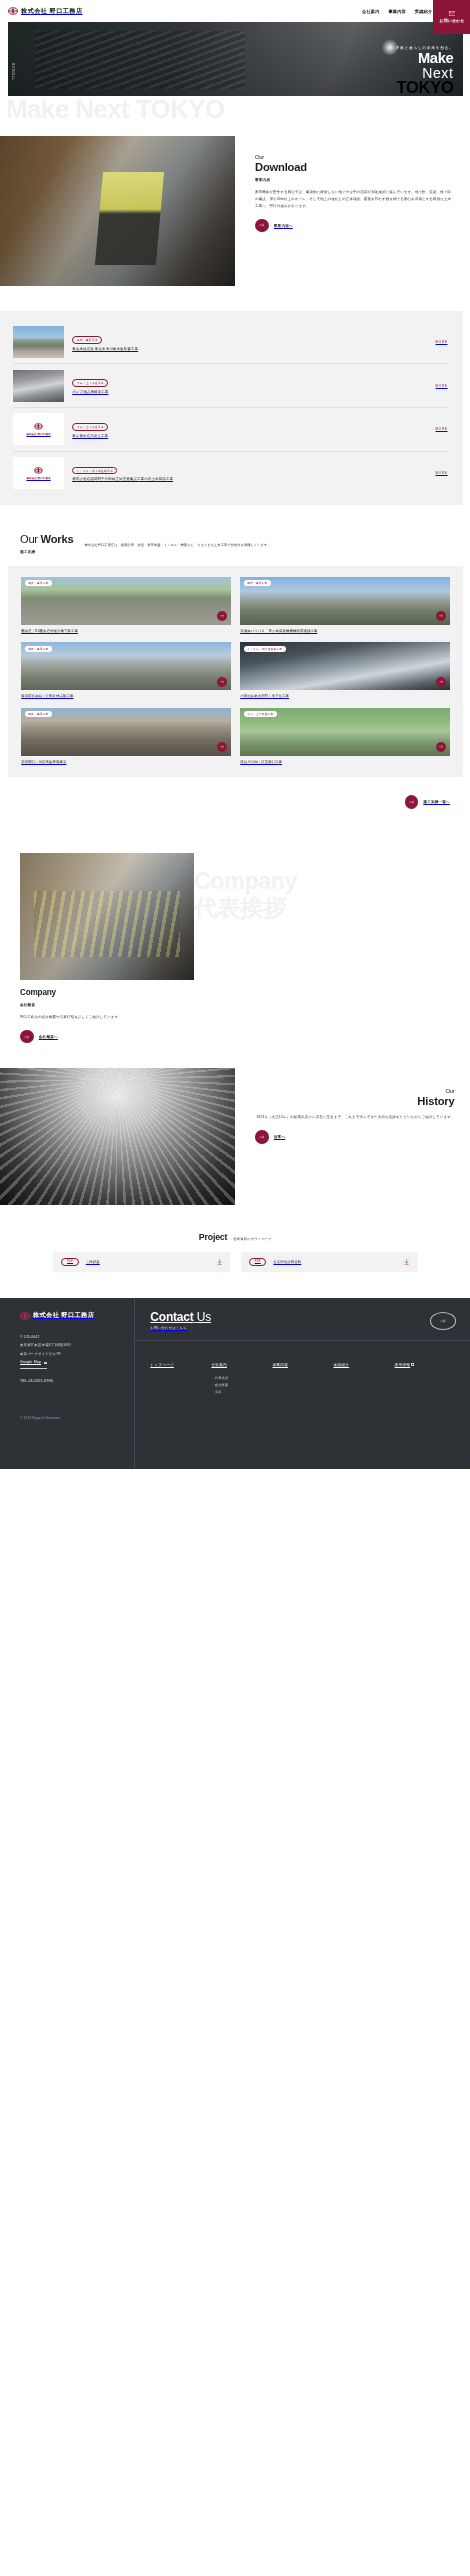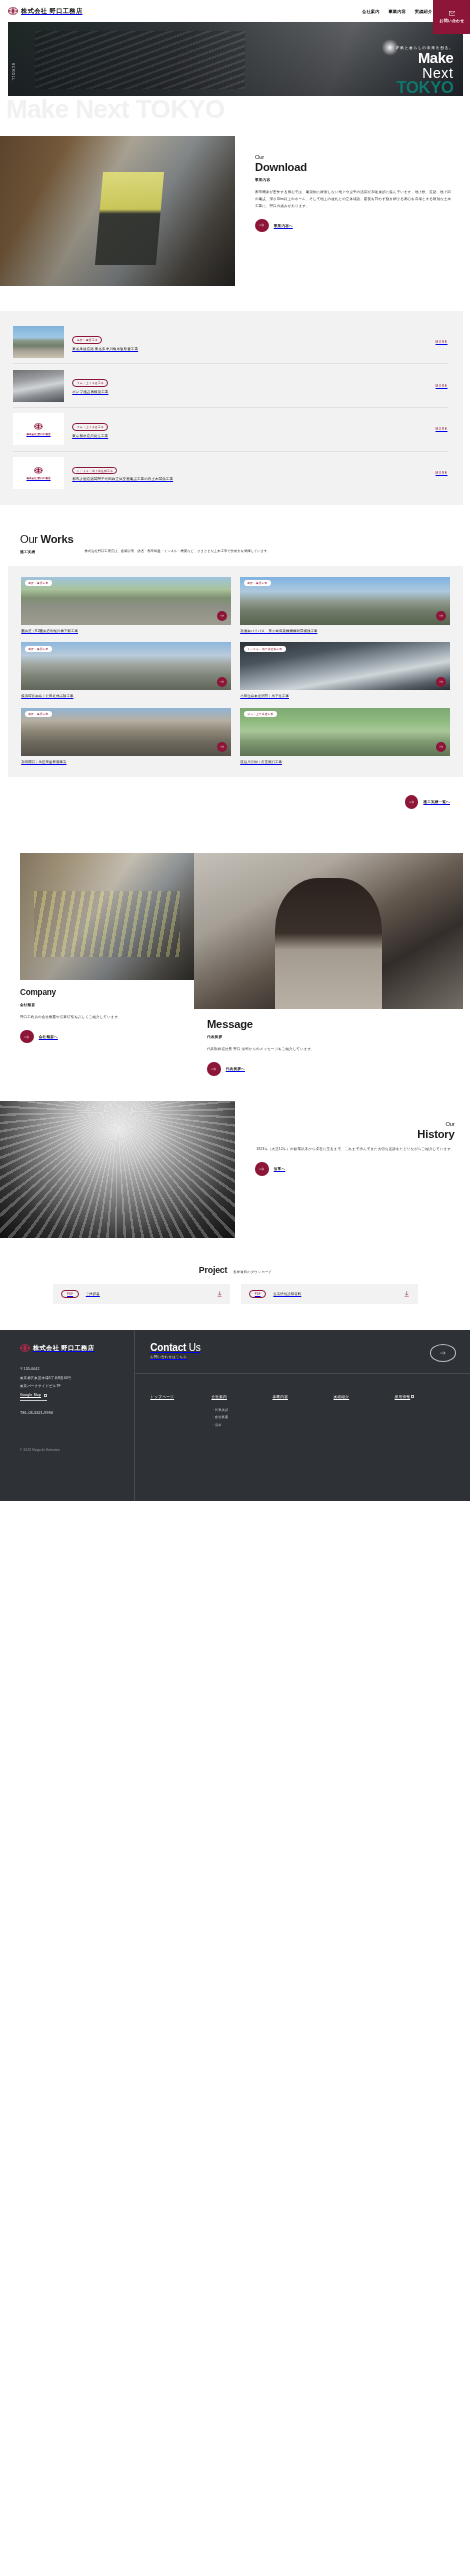--- a/index.html
+++ b/index.html
@@ -49,21 +49,21 @@
     background: repeating-linear-gradient(160deg, rgba(255,255,255,.05) 0 2.4px, rgba(0,0,0,.16) 2.4px 6.5px);
   }
   .hero-img::after {
     content:""; position:absolute; right:14%; top:22%; width:17.7px; height:17.7px; border-radius:50%;
     background: radial-gradient(circle, rgba(255,255,255,.95), rgba(255,255,255,0) 68%);
   }
   .hero-copy { position:absolute; right: 9.4px; bottom: 1px; text-align: right; z-index: 5; }
   .hero-sub { color:#fff; font-size: 3.8px; letter-spacing: 0.6px; margin-bottom: 1.8px; opacity: .96; }
   .hero-make { color:#fff; font-size: 14.7px; font-weight: 700; line-height: .94; letter-spacing: -0.3px; }
   .hero-next { color:#fff; font-size: 14px; font-weight: 400; line-height: 1; letter-spacing: 0.6px; }
-  .hero-tokyo { color:#0f766e; font-size: 16.5px; font-weight: 700; line-height: .95; letter-spacing: -0.3px; }
+  .hero-tokyo { color:#000000; font-size: 16.5px; font-weight: 700; line-height: .95; letter-spacing: -0.3px; }
   .scroll-tag {
     position:absolute; left: 2.4px; bottom: 15.3px; z-index: 6;
     writing-mode: vertical-rl; color:#fff; font-size:3.2px; letter-spacing:0.9px; opacity:.85;
   }
 
   
   .ghost {
     position:absolute; left: 0; width: 471px; text-align: left;
     font-size: 26px; font-weight: 700; color: #f1f1f1; letter-spacing: -0.6px;
     white-space: nowrap; z-index: 0; pointer-events: none;
@@ -111,21 +111,21 @@
   .proj-main { flex: 1; min-width: 0; }
   .chip {
     display:inline-block; border:0.5px solid #8d1638; color:#8d1638;
     border-radius: 11.8px; font-size: 2.8px; padding: 0.9px 3.5px; letter-spacing:0.2px; font-weight:400;
   }
   .proj-title { font-size: 3.5px; color:#222; margin-top: 2.9px; line-height: 1.7; letter-spacing:0.1px; }
   .more { font-size: 3.2px; color:#8d1638; letter-spacing: 0.6px; font-weight:400; flex:0 0 auto; }
 
   
   .works { position: relative; margin-top: 28px; padding-bottom: 15.3px; z-index:2; }
-  .works-head { display:flex; align-items:flex-end; padding: 0 20px; gap: 11px; }
+  .works-head { display:flex; align-items:center; padding: 0 20px; gap: 11px; }
   .works-head .sec-en { font-size: 11.2px; }
   .works-head .sec-en span { font-weight: 400; }
   .works-head .sec-en b { display:inline; font-size: 11.2px; }
   .works-desc { font-size: 3.3px; line-height: 2; color:#333; padding-top: 4.7px; max-width: 235px; }
   .works-grid {
     margin: 11.8px 8.2px 0 8.2px; background: #f3f2f2; padding: 10.6px 13px 13px 13px;
     display: grid; grid-template-columns: 1fr 1fr; gap: 9.4px 9.4px;
   }
   .work-card { }
   .work-thumb { position: relative; height: 48px; overflow:hidden; }
@@ -219,21 +219,21 @@
   .f-top { display:flex; }
   .f-left { width: 135px; flex:0 0 135px; padding: 13px 0 0 20px; border-right: 0.6px solid #454950; min-height: 171px; }
   .f-brand { display:flex; align-items:center; gap:2.9px; }
   .f-brand .bn { font-size: 6.2px; font-weight:700; color:#fff; letter-spacing:0.4px; }
   .f-addr { margin-top: 11.8px; font-size: 3.4px; line-height: 2.5; color:#dfe2e4; letter-spacing:0.2px; }
   .f-map { display:inline-flex; align-items:center; gap:1.8px; border-bottom:0.6px solid #c8ccd0; padding-bottom:0.6px; color:#fff; font-size:3.5px; }
   .f-tel { margin-top: 10.6px; font-size: 3.6px; color:#e8eaec; letter-spacing:0.2px; }
   .f-copy { margin-top: 33px; font-size: 3.1px; color:#9aa0a6; letter-spacing:0.2px; }
   .f-right { flex:1; }
   .f-contact { padding: 11.8px 15.3px 10.6px 15.3px; border-bottom: 0.6px solid #454950; display:flex; align-items:flex-start; }
-  .f-contact .ct-en { font-size: 10px; font-weight:700; color:#fff; letter-spacing:-0.2px; }
+  .f-contact .ct-en { font-size: 12px; font-weight:700; color:#fff; letter-spacing:-0.2px;text-decoration:underline; }
   .f-contact .ct-en span { font-weight: 400; }
   .f-contact .ct-ja { font-size: 3.4px; color:#dfe2e4; margin-top: 1.8px; letter-spacing:0.2px; }
   .f-arrow-oval {
     margin-left:auto; width: 26px; height: 17.7px; border:0.6px solid #b9bec3; border-radius:50%;
     display:flex; align-items:center; justify-content:center; margin-top: 2.4px;
   }
   .f-arrow-oval svg { width: 5.9px; height: 4.1px; }
   .f-nav { display:flex; padding: 15.3px 15.3px 0 15.3px; gap: 0; }
   .f-col { flex: 1; }
   .f-col > .ttl { font-size: 3.6px; color:#fff; font-weight:400; letter-spacing:0.3px; }
@@ -476,38 +476,20 @@
         <a class="btn-row" href="#">
           <span class="circ">
             <svg viewBox="0 0 20 12">
                 <path d="M1 6h16M12 1l6 5-6 5" fill="none" stroke="#fff" stroke-width="1.6"></path>
               </svg>
           </span>
           <span class="btn-label">会社概要へ</span>
         </a>
       </div>
     </div>
-    <div class="message-col">
-      <div class="message-img"></div>
-      <div class="msg-block">
-        <div class="sec-en en-h">
-          <b>Message</b>
-        </div>
-        <div class="sec-ja">代表挨拶</div>
-        <p class="sec-text">代表取締役社長 野口 栄司からのメッセージをご紹介しています。</p>
-        <a class="btn-row" href="#">
-          <span class="circ">
-            <svg viewBox="0 0 20 12">
-                <path d="M1 6h16M12 1l6 5-6 5" fill="none" stroke="#fff" stroke-width="1.6"></path>
-              </svg>
-          </span>
-          <span class="btn-label">代表挨拶へ</span>
-        </a>
-      </div>
-    </div>
   </div>
 </section>
 
 <section class="history">
   <div class="history-img"></div>
   <div class="history-body">
     <div class="sec-en en-h">
       <span>Our</span>
       <b>History</b>
     </div>

